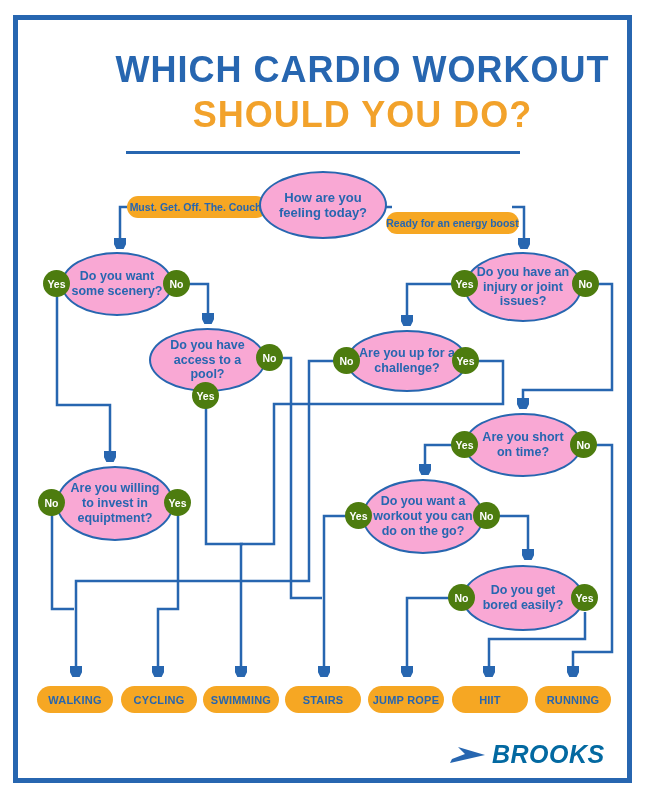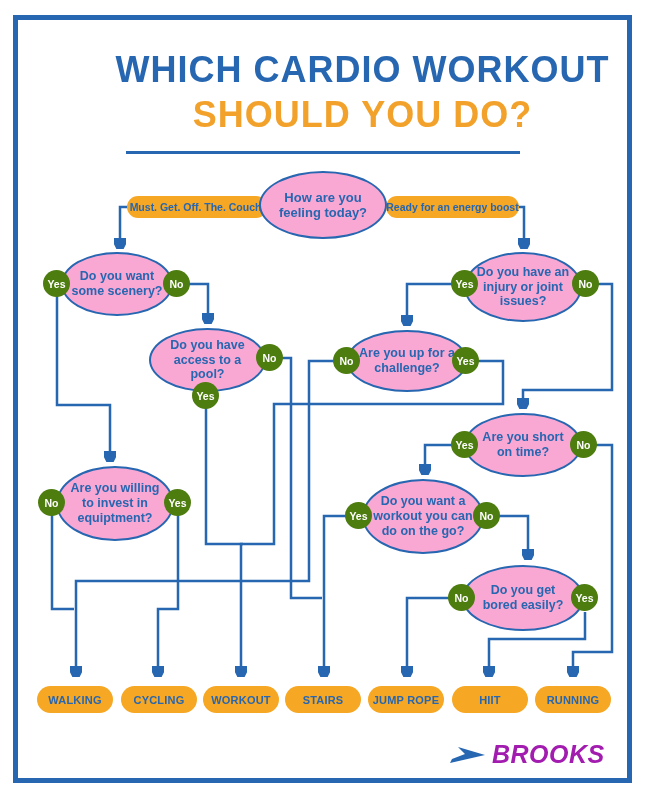--- a/index.html
+++ b/index.html
@@ -53,33 +53,33 @@
   #b-equipment-no{left:38px;top:489px;}  #b-equipment-yes{left:164px;top:489px;}
   #b-onthego-yes{left:345px;top:502px;}  #b-onthego-no{left:473px;top:502px;}
   #b-bored-no{left:448px;top:584px;}     #b-bored-yes{left:571px;top:584px;}
   
   .branch-label{
     position:absolute;background:#F6A723;border-radius:11px;color:#2766B0;
     font-weight:bold;font-size:10.5px;display:flex;align-items:center;justify-content:center;
     z-index:2;white-space:nowrap;
   }
   #label-couch{left:127px;top:196px;width:140px;height:22px;}
-  #label-energy{left:386px;top:196px;width:133px;height:22px;}
+  #label-energy{left:386px;top:212px;width:133px;height:22px;}
   
   .outcome{
     position:absolute;top:686px;width:76px;height:27px;background:#F6A723;border-radius:14px;
     color:#2766B0;font-weight:bold;font-size:11px;letter-spacing:0.2px;
     display:flex;align-items:center;justify-content:center;z-index:2;white-space:nowrap;
   }
   #out-0{left:37px;} #out-1{left:121px;} #out-2{left:203px;} #out-3{left:285px;}
   #out-4{left:368px;} #out-5{left:452px;} #out-6{left:535px;}
   
   #brand{position:absolute;left:450px;top:740px;display:flex;align-items:center;gap:6px;z-index:2;}
   #brand-text{
-    color:#a21caf;font-weight:bold;font-style:italic;font-size:25px;letter-spacing:0.5px;text-align:right;
+    color:#0369a1;font-weight:bold;font-style:italic;font-size:25px;letter-spacing:0.5px;text-align:right;
   }
 </style>
 </head>
 <body>
 
 <div id="canvas">
 
   <div id="frame"></div>
 
   <div id="title-block">
@@ -141,21 +141,21 @@
   <div class="badge" id="b-short-no">No</div>
   <div class="badge" id="b-equipment-no">No</div>
   <div class="badge" id="b-equipment-yes">Yes</div>
   <div class="badge" id="b-onthego-yes">Yes</div>
   <div class="badge" id="b-onthego-no">No</div>
   <div class="badge" id="b-bored-no">No</div>
   <div class="badge" id="b-bored-yes">Yes</div>
 
   <div class="outcome" id="out-0">WALKING</div>
   <div class="outcome" id="out-1">CYCLING</div>
-  <div class="outcome" id="out-2">WORKOUT</div>
+  <div class="outcome" id="out-2">SWIMMING</div>
   <div class="outcome" id="out-3">STAIRS</div>
   <div class="outcome" id="out-4">JUMP ROPE</div>
   <div class="outcome" id="out-5">HIIT</div>
   <div class="outcome" id="out-6">RUNNING</div>
 
   <div id="brand">
     <svg width="36" height="18" viewBox="0 0 36 18">
       <polygon points="0,17 35,9 8,1 15,8 2,13" fill="#2766B0"></polygon>
     </svg>
     <span id="brand-text">BROOKS</span>

